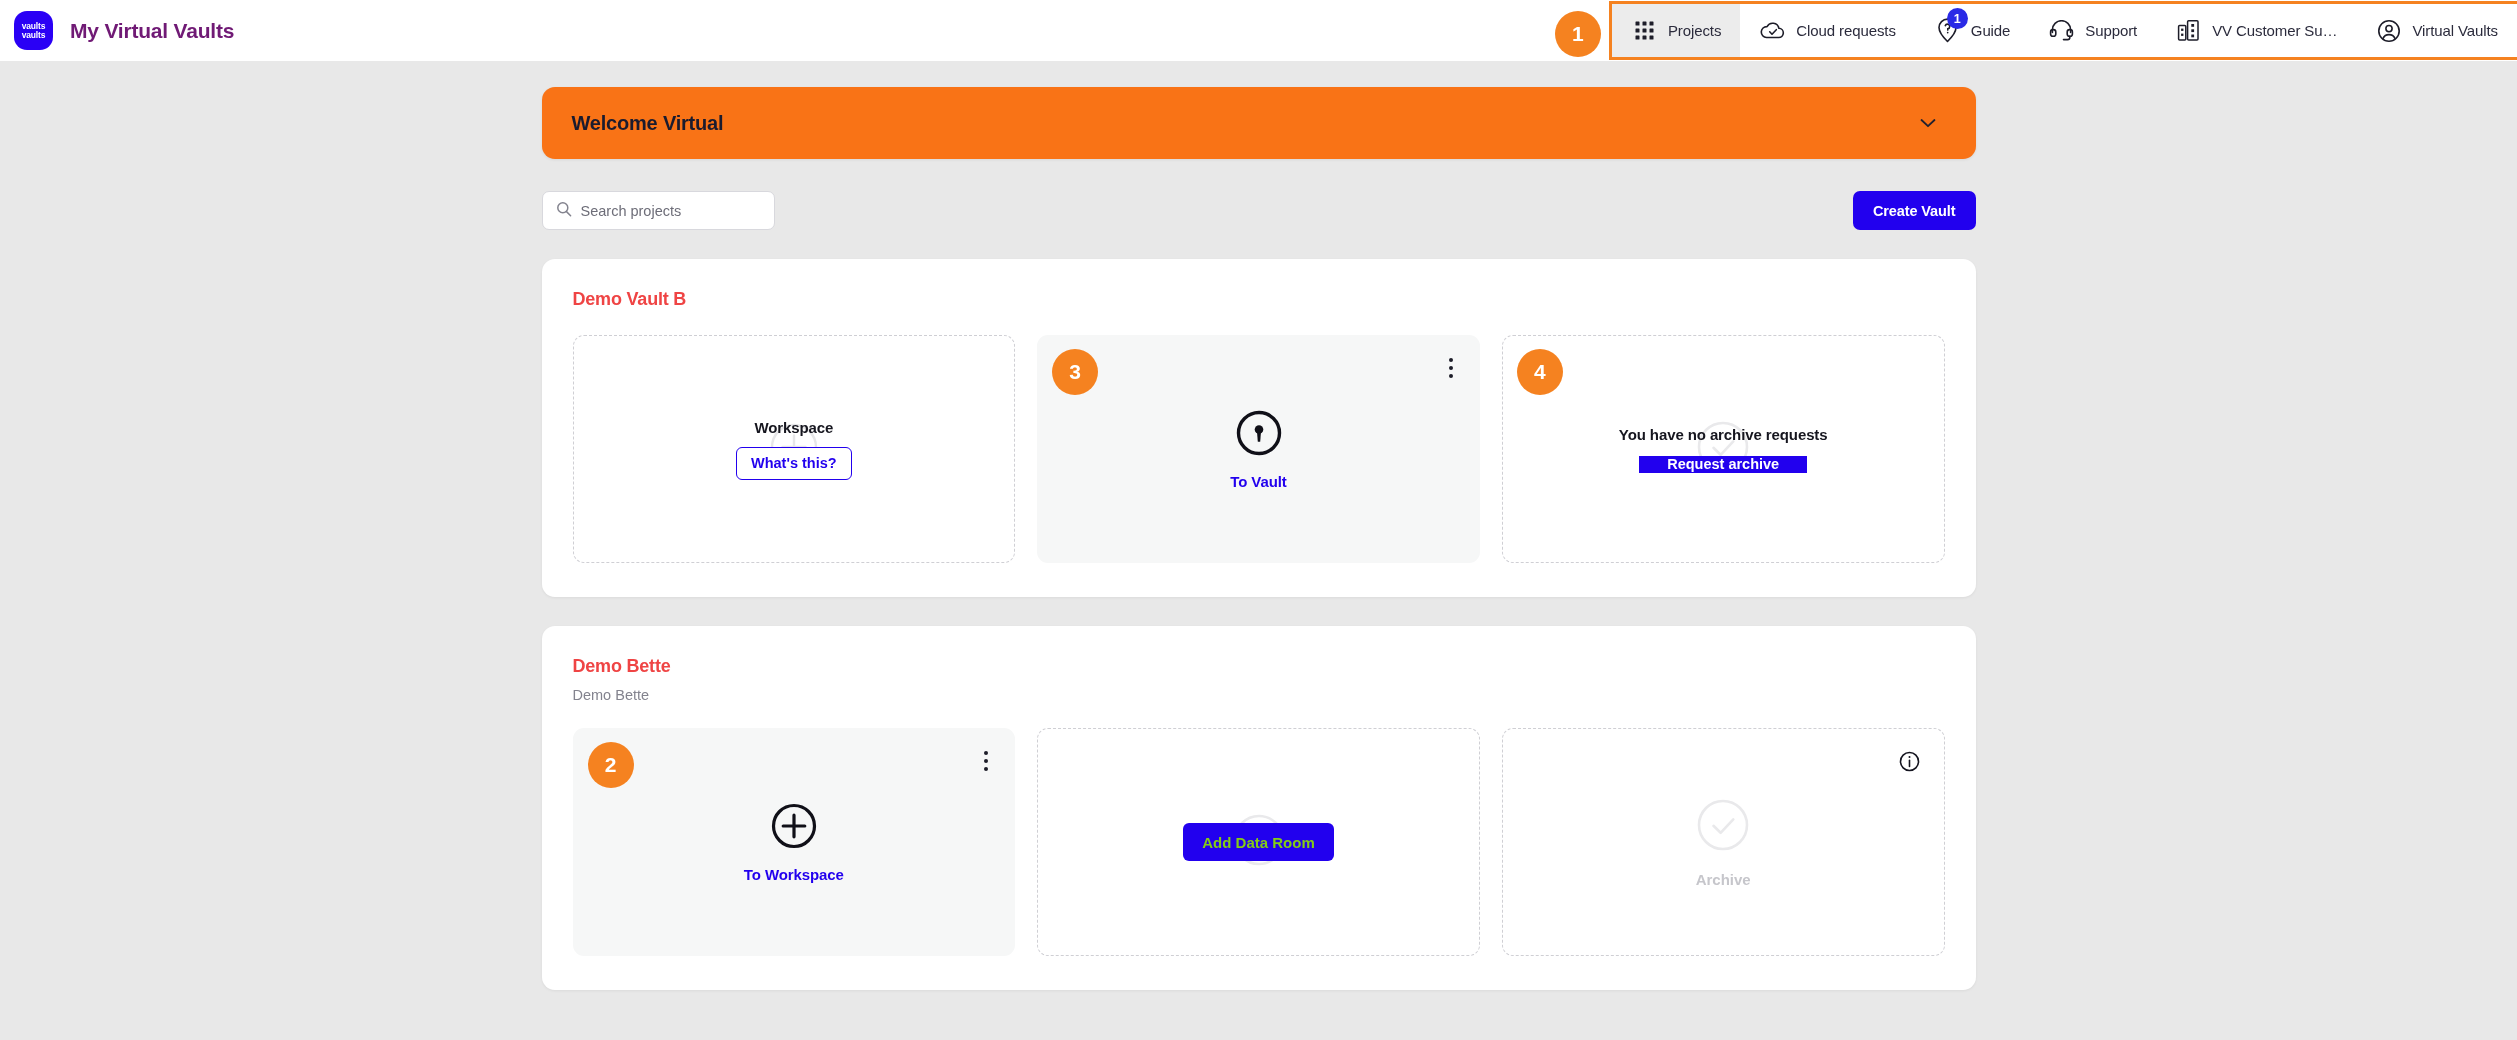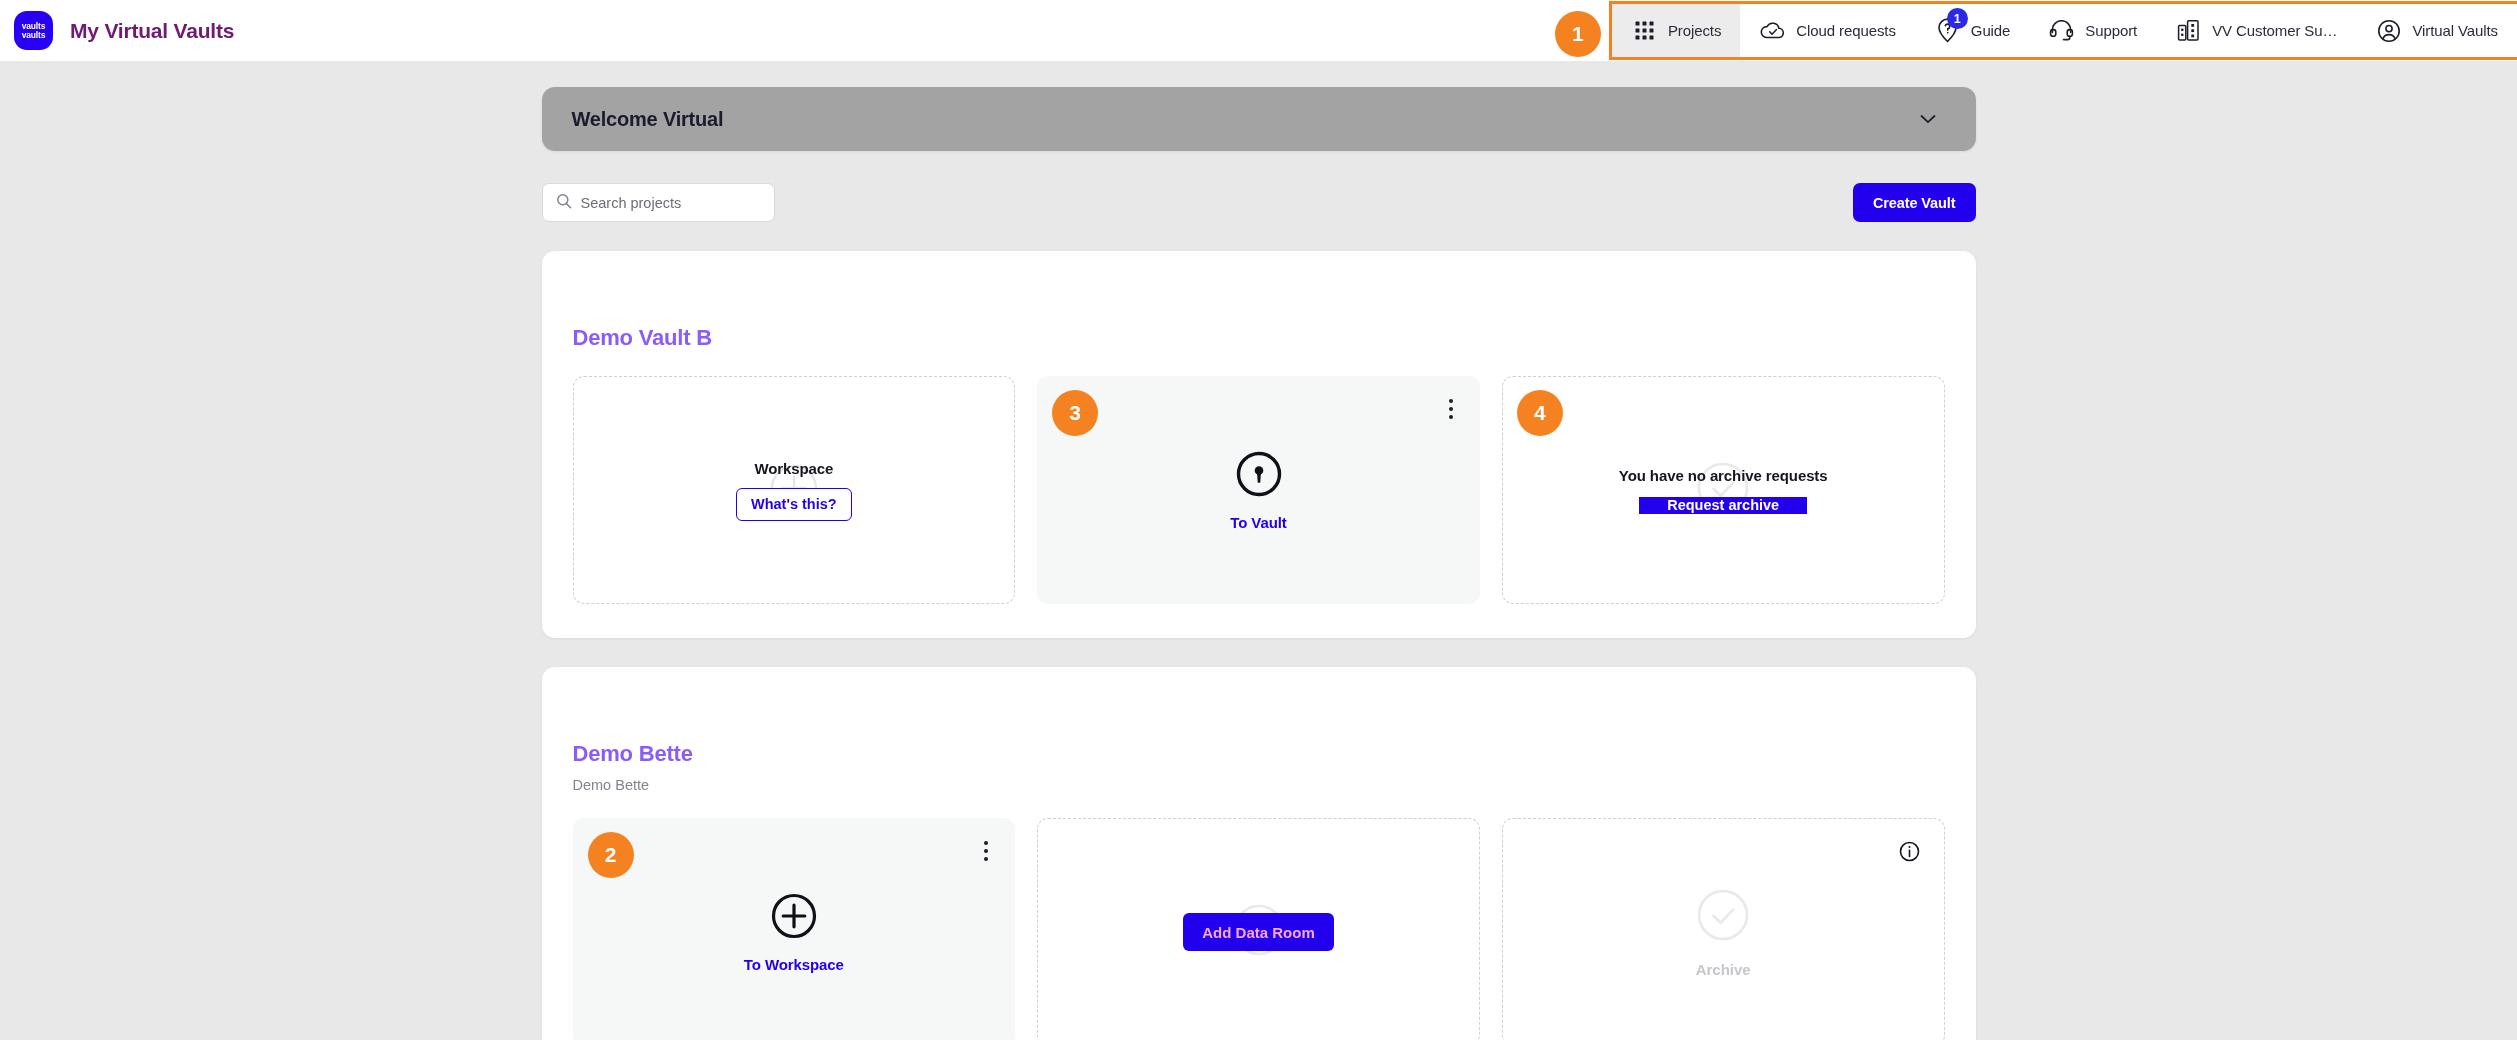--- a/index.html
+++ b/index.html
@@ -123,23 +123,23 @@
     padding: 0 0 0 0;
   }
   .container {
     width: 1434px;
     margin: 0 auto;
     padding-top: 26px;
   }
 
   
   .welcome {
-    background: #a3a3a3;
+    background: #f97316;
     border-radius: 13px;
-    height: 64px;
+    height: 72px;
     display: flex;
     align-items: center;
     justify-content: space-between;
     padding: 0 37px 0 30px;
     box-shadow: 0 1px 3px rgba(0,0,0,0.07);
   }
   .welcome-title {
     font-size: 20px;
     font-weight: 700;
     letter-spacing: -0.2px;
@@ -195,25 +195,24 @@
 
   
   .vault-panel {
     background: #fff;
     border-radius: 13px;
     margin-top: 29px;
     padding: 30px 31px 34px 31px;
     box-shadow: 0 1px 3px rgba(0,0,0,0.06);
   }
   .vault-title {
-    font-size: 22px;
+    font-size: 18px;
     font-weight: 700;
     letter-spacing: -0.2px;
-    color: #8b5cf6;
-    margin-top: 44px;
+    color: #ef4444;
   }
   .vault-sub {
     font-size: 14.5px;
     color: #83838e;
     margin-top: 10px;
   }
   .cards {
     display: flex;
     gap: 22px;
     margin-top: 25px;
@@ -320,21 +319,21 @@
     border-radius: 0;
     font-family: "Liberation Sans", sans-serif;
     font-size: 14.5px;
     font-weight: 700;
     padding: 0 28px;
     height: 17px;
     cursor: pointer;
   }
   .btn-solid-mid {
     background: #2200ee;
-    color: #f9a8d4;
+    color: #84cc16;
     border: none;
     border-radius: 6px;
     font-family: "Liberation Sans", sans-serif;
     font-size: 15px;
     font-weight: 700;
     padding: 4px 19px;
     height: 38px;
     cursor: pointer;
     position: relative;
     z-index: 3;

